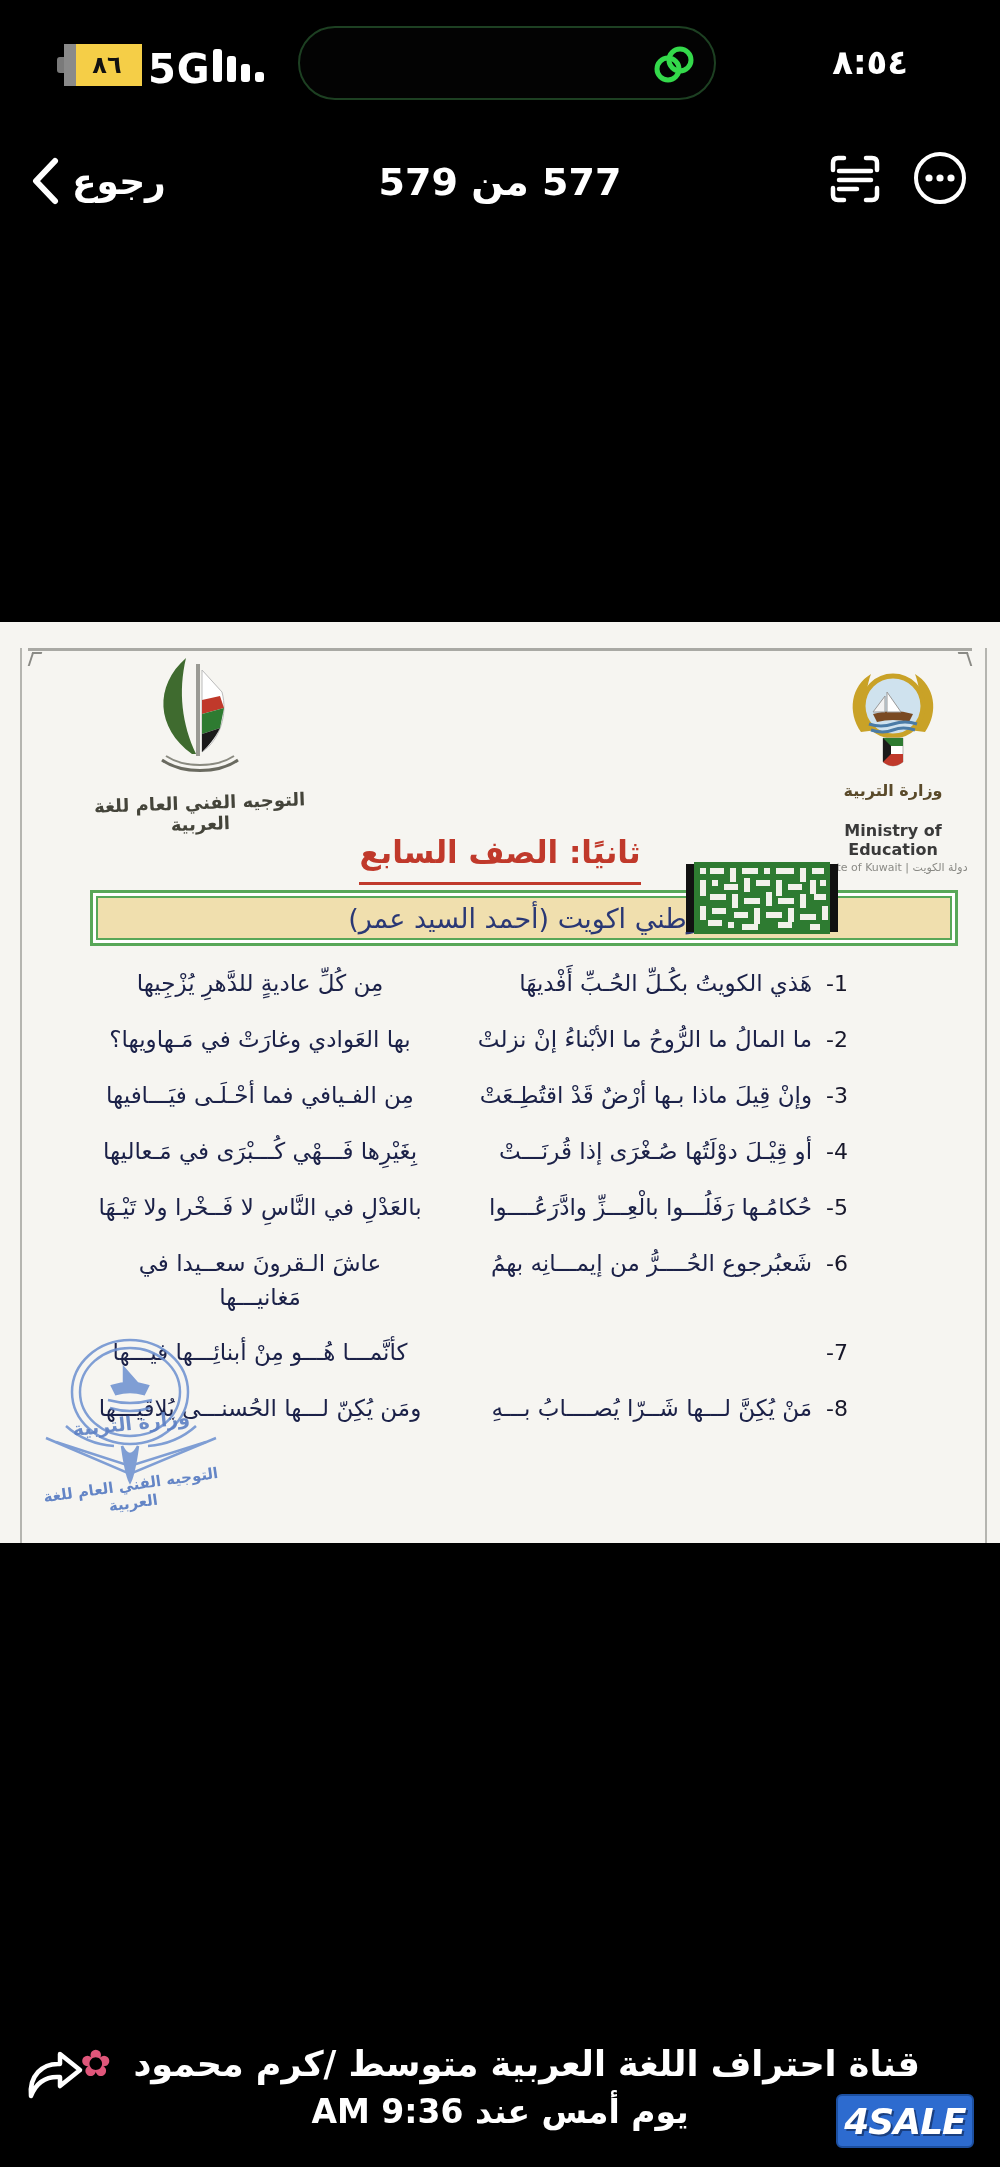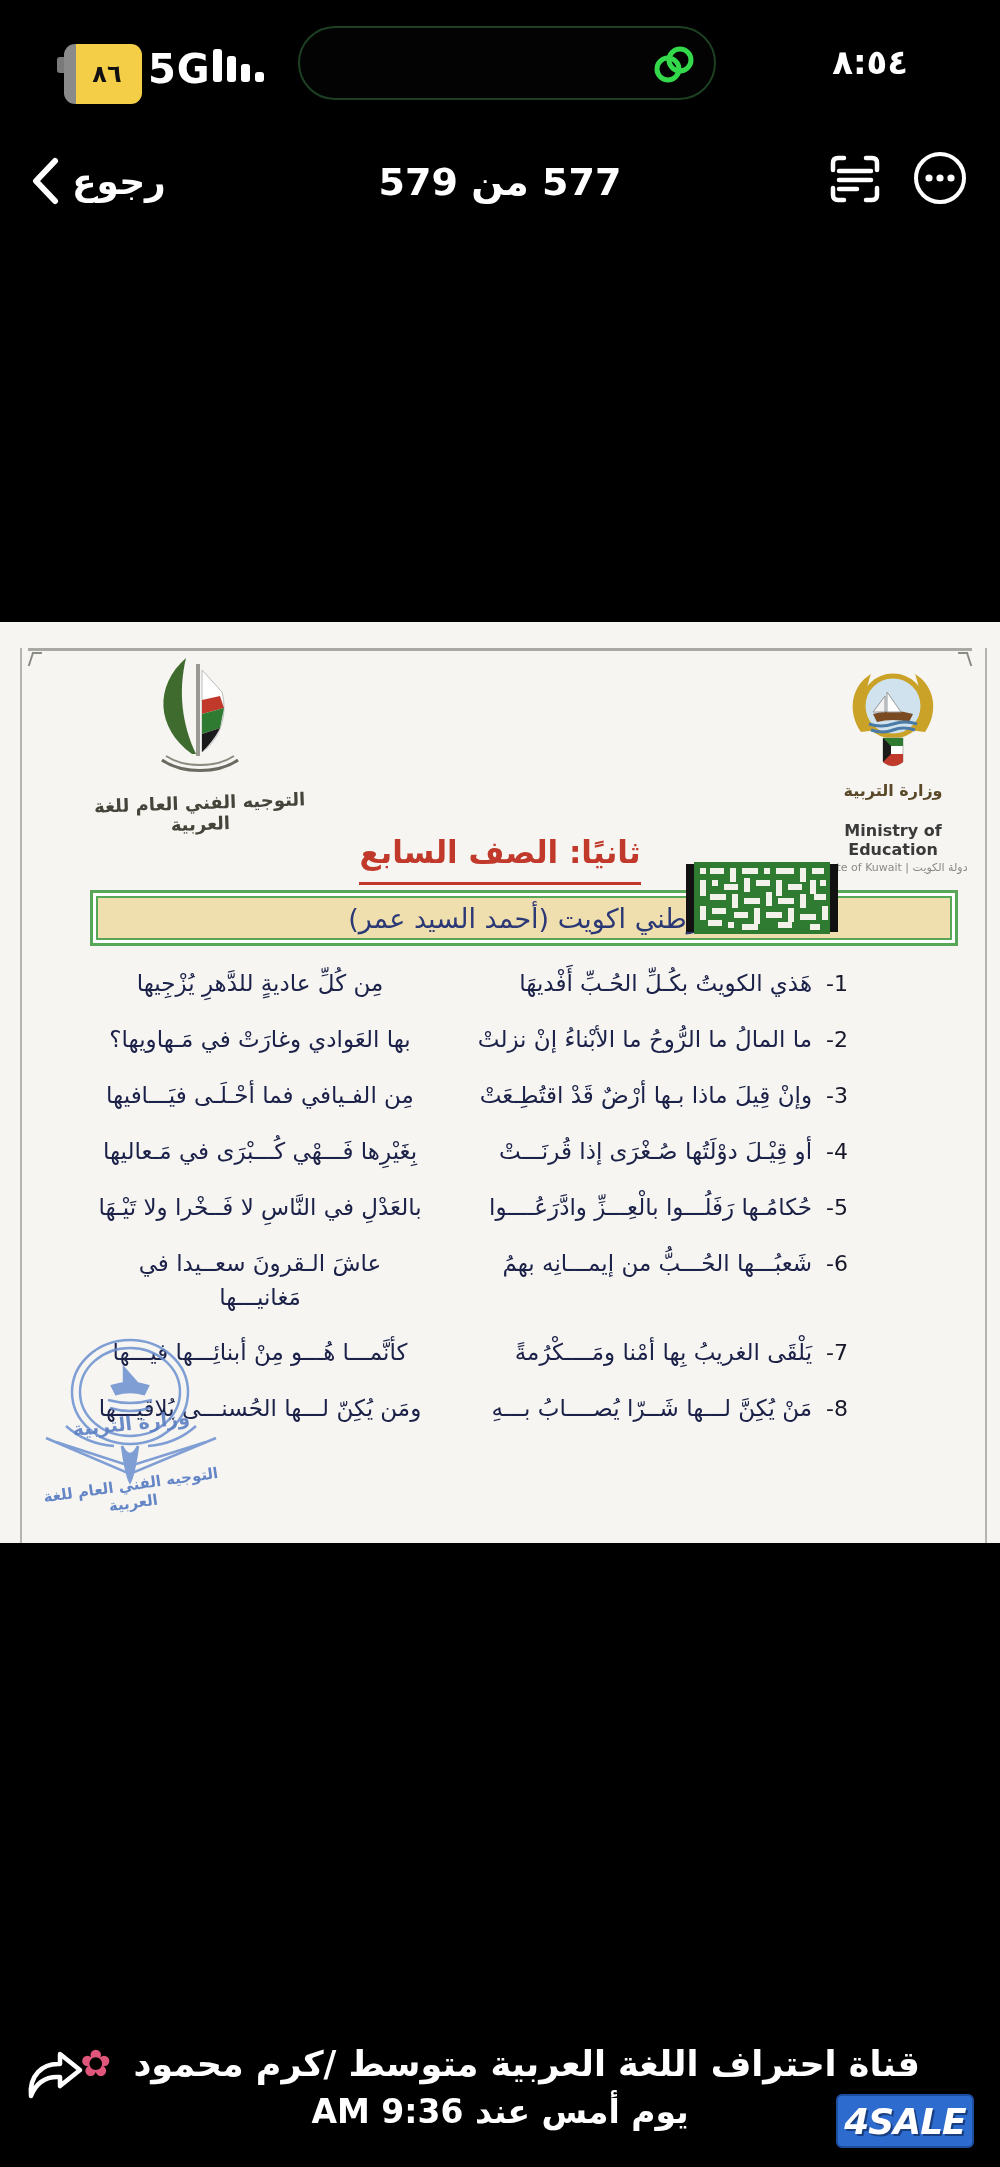--- a/index.html
+++ b/index.html
@@ -3,21 +3,21 @@
 <meta charset="utf-8">
 <style>
   * { margin:0; padding:0; box-sizing:border-box; }
   html,body { width:1000px; height:2167px; background:#000; overflow:hidden;
               font-family:"DejaVu Sans", sans-serif; }
 
   
   #status-bar { position:absolute; top:0; left:0; width:1000px; height:120px; color:#fff; }
   #battery { position:absolute; left:57px; top:44px; width:86px; height:42px; }
   #battery .nub { position:absolute; left:0; top:13px; width:7px; height:16px; background:#7a7a7a; border-radius:3px 0 0 3px; }
-  #battery .body { position:absolute; left:7px; top:0; width:78px; height:60px; border-radius:11px;
+  #battery .body { position:absolute; left:7px; top:0; width:78px; height:42px; border-radius:0;
                    background:linear-gradient(to right,#8a8a8a 0 15%, #f5ce47 15%); overflow:hidden;
                    display:flex; align-items:center; justify-content:center; }
   #battery .pct { color:#111; font-size:24px; font-weight:bold; padding-left:8px; }
   #net-label { position:absolute; left:148px; top:46px; font-size:40px; font-weight:bold; letter-spacing:1px; }
   #signal { position:absolute; left:213px; top:48px; width:62px; height:34px; }
   #signal i { position:absolute; bottom:0; width:9px; background:#fff; border-radius:3px; }
   #signal i:nth-child(1){ left:0;  height:33px; }
   #signal i:nth-child(2){ left:14px; height:26px; }
   #signal i:nth-child(3){ left:28px; height:18px; }
   #signal i:nth-child(4){ left:42px; height:10px; }
@@ -280,28 +280,27 @@
     <div class="verse">
       <span class="group-right">
           <span class="num">-5</span>
       <span class="hemi-right">حُكامُـها رَفَلُـــوا بالْعِـــزِّ وادَّرَعُــــوا</span>
         </span>
       <span class="hemi-left">بالعَدْلِ في النَّاسِ لا فَــخْرا ولا تَيْـهَا</span>
     </div>
     <div class="verse">
       <span class="group-right">
           <span class="num">-6</span>
-      <span class="hemi-right">شَعبُـــها الحُـــبُّ من إيمـــانِه بهمُ</span>
+      <span class="hemi-right">شَعبُرجوع الحُــــرُّ من إيمـــانِه بهمُ</span>
         </span>
       <span class="hemi-left">عاشَ الـقرونَ سعــيدا في مَغانيـــها</span>
     </div>
     <div class="verse">
       <span class="group-right">
           <span class="num">-7</span>
-      <span class="hemi-right">يَلْقَى الغريبُ بِها أمْنا ومَــــكْرُمةً</span>
         </span>
       <span class="hemi-left">كأنَّمـــا هُـــو مِنْ أبنائِـــها فيـــها</span>
     </div>
     <div class="verse">
       <span class="group-right">
           <span class="num">-8</span>
       <span class="hemi-right">مَنْ يُكِنَّ لـــها شَــرّا يُصــــابُ بـــهِ</span>
         </span>
       <span class="hemi-left">ومَن يُكِنّ لـــها الحُسنـــى يُلاقيـــها</span>
     </div>

